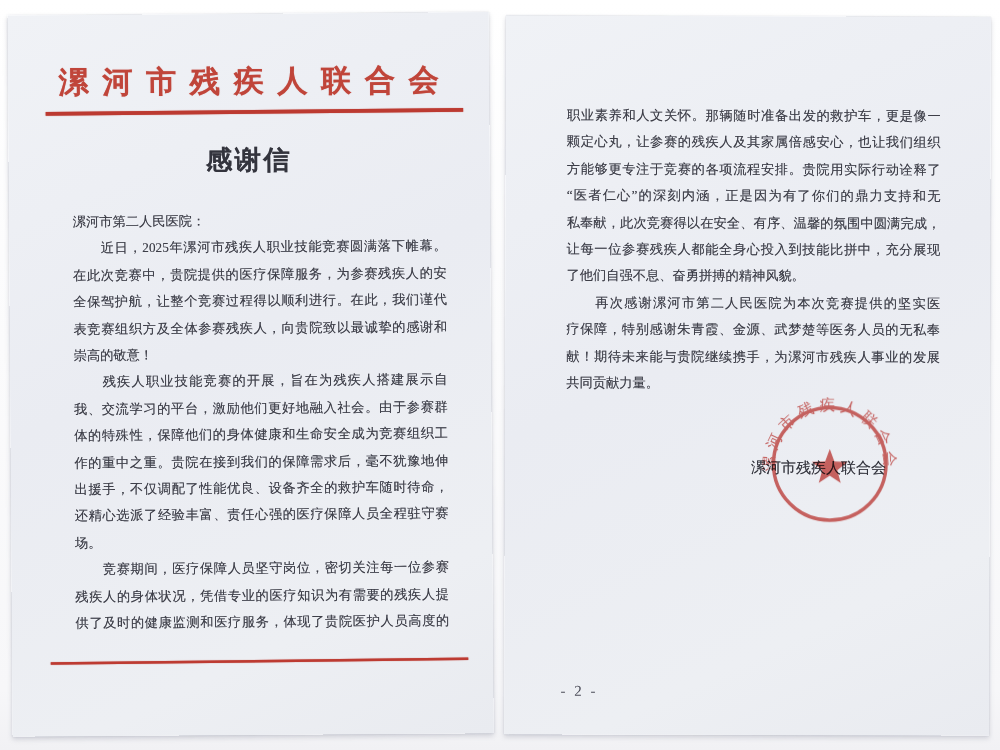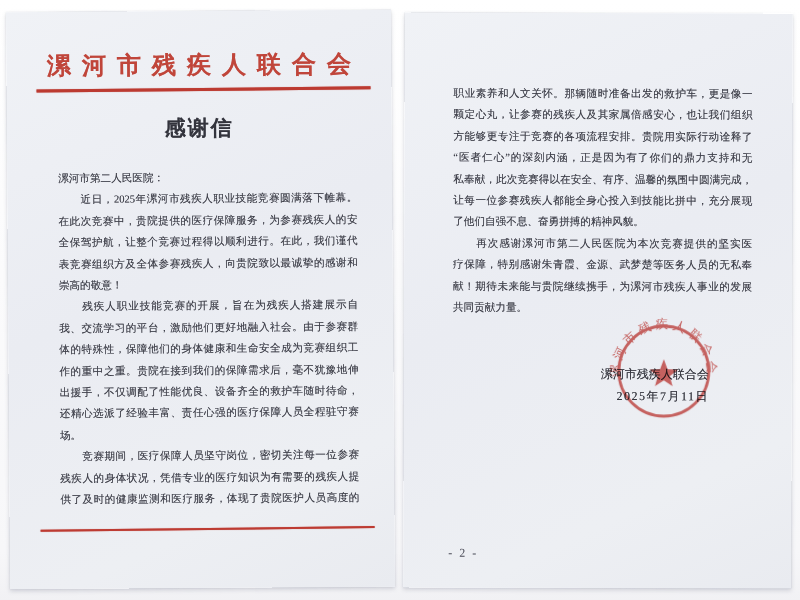--- a/index.html
+++ b/index.html
@@ -94,21 +94,20 @@
         <div class="bodyline fill">私奉献，此次竞赛得以在安全、有序、温馨的氛围中圆满完成，</div>
         <div class="bodyline fill">让每一位参赛残疾人都能全身心投入到技能比拼中，充分展现</div>
         <div class="bodyline">了他们自强不息、奋勇拼搏的精神风貌。</div>
         <div class="bodyline fill">　　再次感谢漯河市第二人民医院为本次竞赛提供的坚实医</div>
         <div class="bodyline fill">疗保障，特别感谢朱青霞、金源、武梦楚等医务人员的无私奉</div>
         <div class="bodyline fill">献！期待未来能与贵院继续携手，为漯河市残疾人事业的发展</div>
         <div class="bodyline">共同贡献力量。</div>
       </div>
 
     <div class="signature">漯河市残疾人联合会</div>
-    <div class="sign-date">2025年7月11日</div>
 
     <svg class="seal" width="110" height="110" viewBox="0 0 110 110" xmlns="http://www.w3.org/2000/svg">
       <circle cx="55" cy="55" r="45" fill="none" stroke="#cc4742" stroke-width="2.8"></circle>
       <path id="sealArc" d="M 14,72 A 44,44 0 1 1 96,72" fill="none"></path>
       <text font-size="12.5" fill="#cc4742" letter-spacing="4" font-family="Liberation Serif, DejaVu Serif, serif">
         <textPath href="#sealArc" startOffset="50%" text-anchor="middle">漯河市残疾人联合会</textPath>
       </text>
       <path fill="#cc4742" d="M55,43 L58.7,52.9 L69.3,53.4 L61,59.9 L63.8,70.1 L55,64.3 L46.2,70.1 L49,59.9 L40.7,53.4 L51.3,52.9 Z"></path>
     </svg>
 

